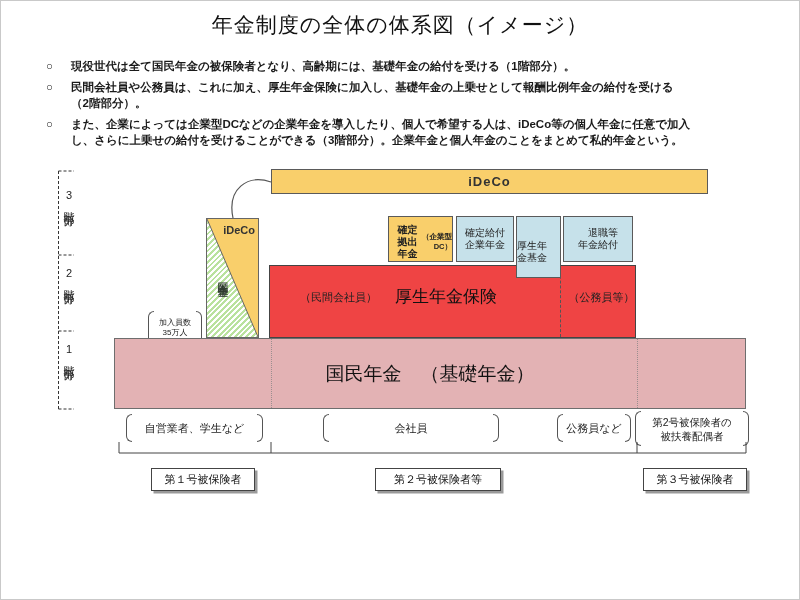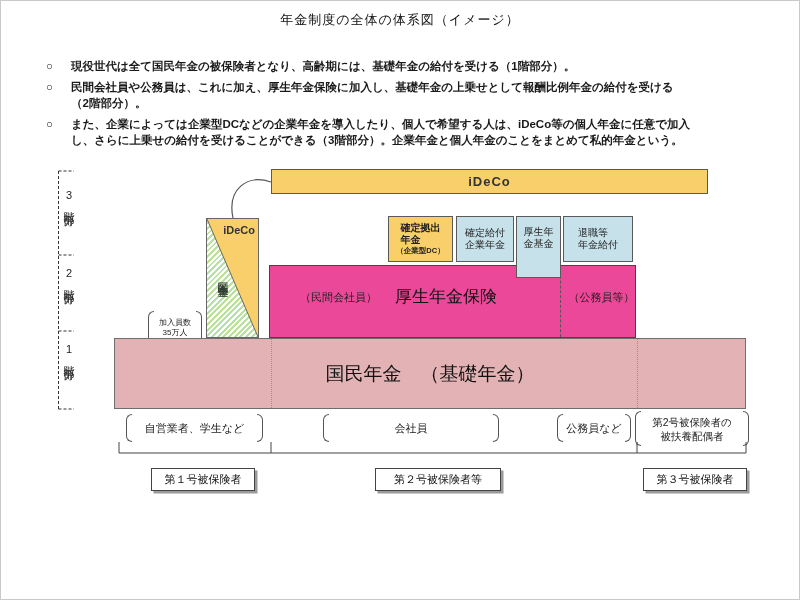--- a/index.html
+++ b/index.html
@@ -4,31 +4,31 @@
 <style>
   html,body{margin:0;padding:0;background:#fff;}
   .stage{
     position:relative;width:800px;height:600px;box-sizing:border-box;
     background:#ffffff;border:1px solid #c9c9c9;overflow:hidden;
     font-family:"Liberation Sans","DejaVu Sans",sans-serif;color:#1a1a1a;
   }
   .abs{position:absolute;box-sizing:border-box;}
   .title{
     position:absolute;top:10px;left:0;width:100%;text-align:center;
-    font-size:13px;font-weight:500;letter-spacing:1px;color:#111;
+    font-size:21px;font-weight:500;letter-spacing:1px;color:#111;
   }
   .bullets{position:absolute;left:44px;top:57px;width:748px;font-size:11.5px;line-height:16px;}
   .bullet{position:relative;margin:0 0 5px 0;padding-left:26px;}
   .bullet .marker{position:absolute;left:1px;top:0;}
   .bullet .btext{white-space:pre-line;font-weight:bold;}
   .box{position:absolute;box-sizing:border-box;border:1px solid #5a5a5a;}
   .t-orange{background:#f9cf6b;}
   .t-blue{background:#c6e1ea;}
-  .small-box{display:flex;flex-direction:column;align-items:center;justify-content:flex-start;
-    text-align:left;font-size:10px;line-height:12px;color:#222;padding-top:5px;}
+  .small-box{display:flex;align-items:center;justify-content:flex-start;
+    text-align:right;font-size:10px;line-height:12px;color:#222;padding-top:5px;}
   .small-box .ln{white-space:pre-line;}
   .ideco-bar{display:flex;align-items:center;justify-content:center;
     font-weight:bold;font-size:13px;color:#333;letter-spacing:1px;}
   .hatch{background:repeating-linear-gradient(135deg,#ffffff 0px,#ffffff 2px,#b9e29e 2px,#b9e29e 4px);}
   .ideco-tri{position:absolute;left:0;top:0;width:100%;height:100%;
     background:#f9cf6b;clip-path:polygon(0 0,100% 0,100% 100%);}
   .ideco-lbl{position:absolute;right:3px;top:5px;font-size:11px;font-weight:bold;color:#333;}
   .fund-lbl{position:absolute;left:9px;bottom:6px;writing-mode:vertical-rl;text-orientation:upright;
     height:58px;font-size:11px;line-height:13px;letter-spacing:1px;color:#2f3a2f;}
   .floor{position:absolute;left:60px;writing-mode:vertical-rl;text-orientation:upright;
@@ -117,21 +117,21 @@
   </div>
   <div class="box t-blue small-box" style="left:515px;top:215px;width:45px;height:62px;z-index:3;padding-top:9px;">
     <span class="ln">厚生年
 金基金</span>
   </div>
   <div class="box t-blue small-box" style="left:562px;top:215px;width:70px;height:46px;justify-content:center;padding-top:0;">
     <span class="ln">退職等
 年金給付</span>
   </div>
 
-  <div class="box" style="left:268px;top:264px;width:367px;height:73px;background:#ec4899;border-color:#444;z-index:1;">
+  <div class="box" style="left:268px;top:264px;width:367px;height:73px;background:#ef4444;border-color:#444;z-index:1;">
     <div class="vline-dashed" style="left:290px;"></div>
     <div class="kosei-note" style="left:30px;top:24px;">（民間会社員）</div>
     <div class="kosei-note" style="left:125px;top:19px;font-size:17px;color:#111;">厚生年金保険</div>
     <div class="kosei-note" style="left:296px;top:24px;width:71px;text-align:center;">（公務員等）</div>
   </div>
 
   <div class="box" style="left:113px;top:337px;width:632px;height:71px;background:#e3b2b4;border-color:#6e6e6e;display:flex;align-items:center;justify-content:center;">
     <div class="vline-dotted" style="left:156px;"></div>
     <div class="vline-dotted" style="left:522px;"></div>
     <span style="font-size:19px;color:#111;">国民年金　（基礎年金）</span>

